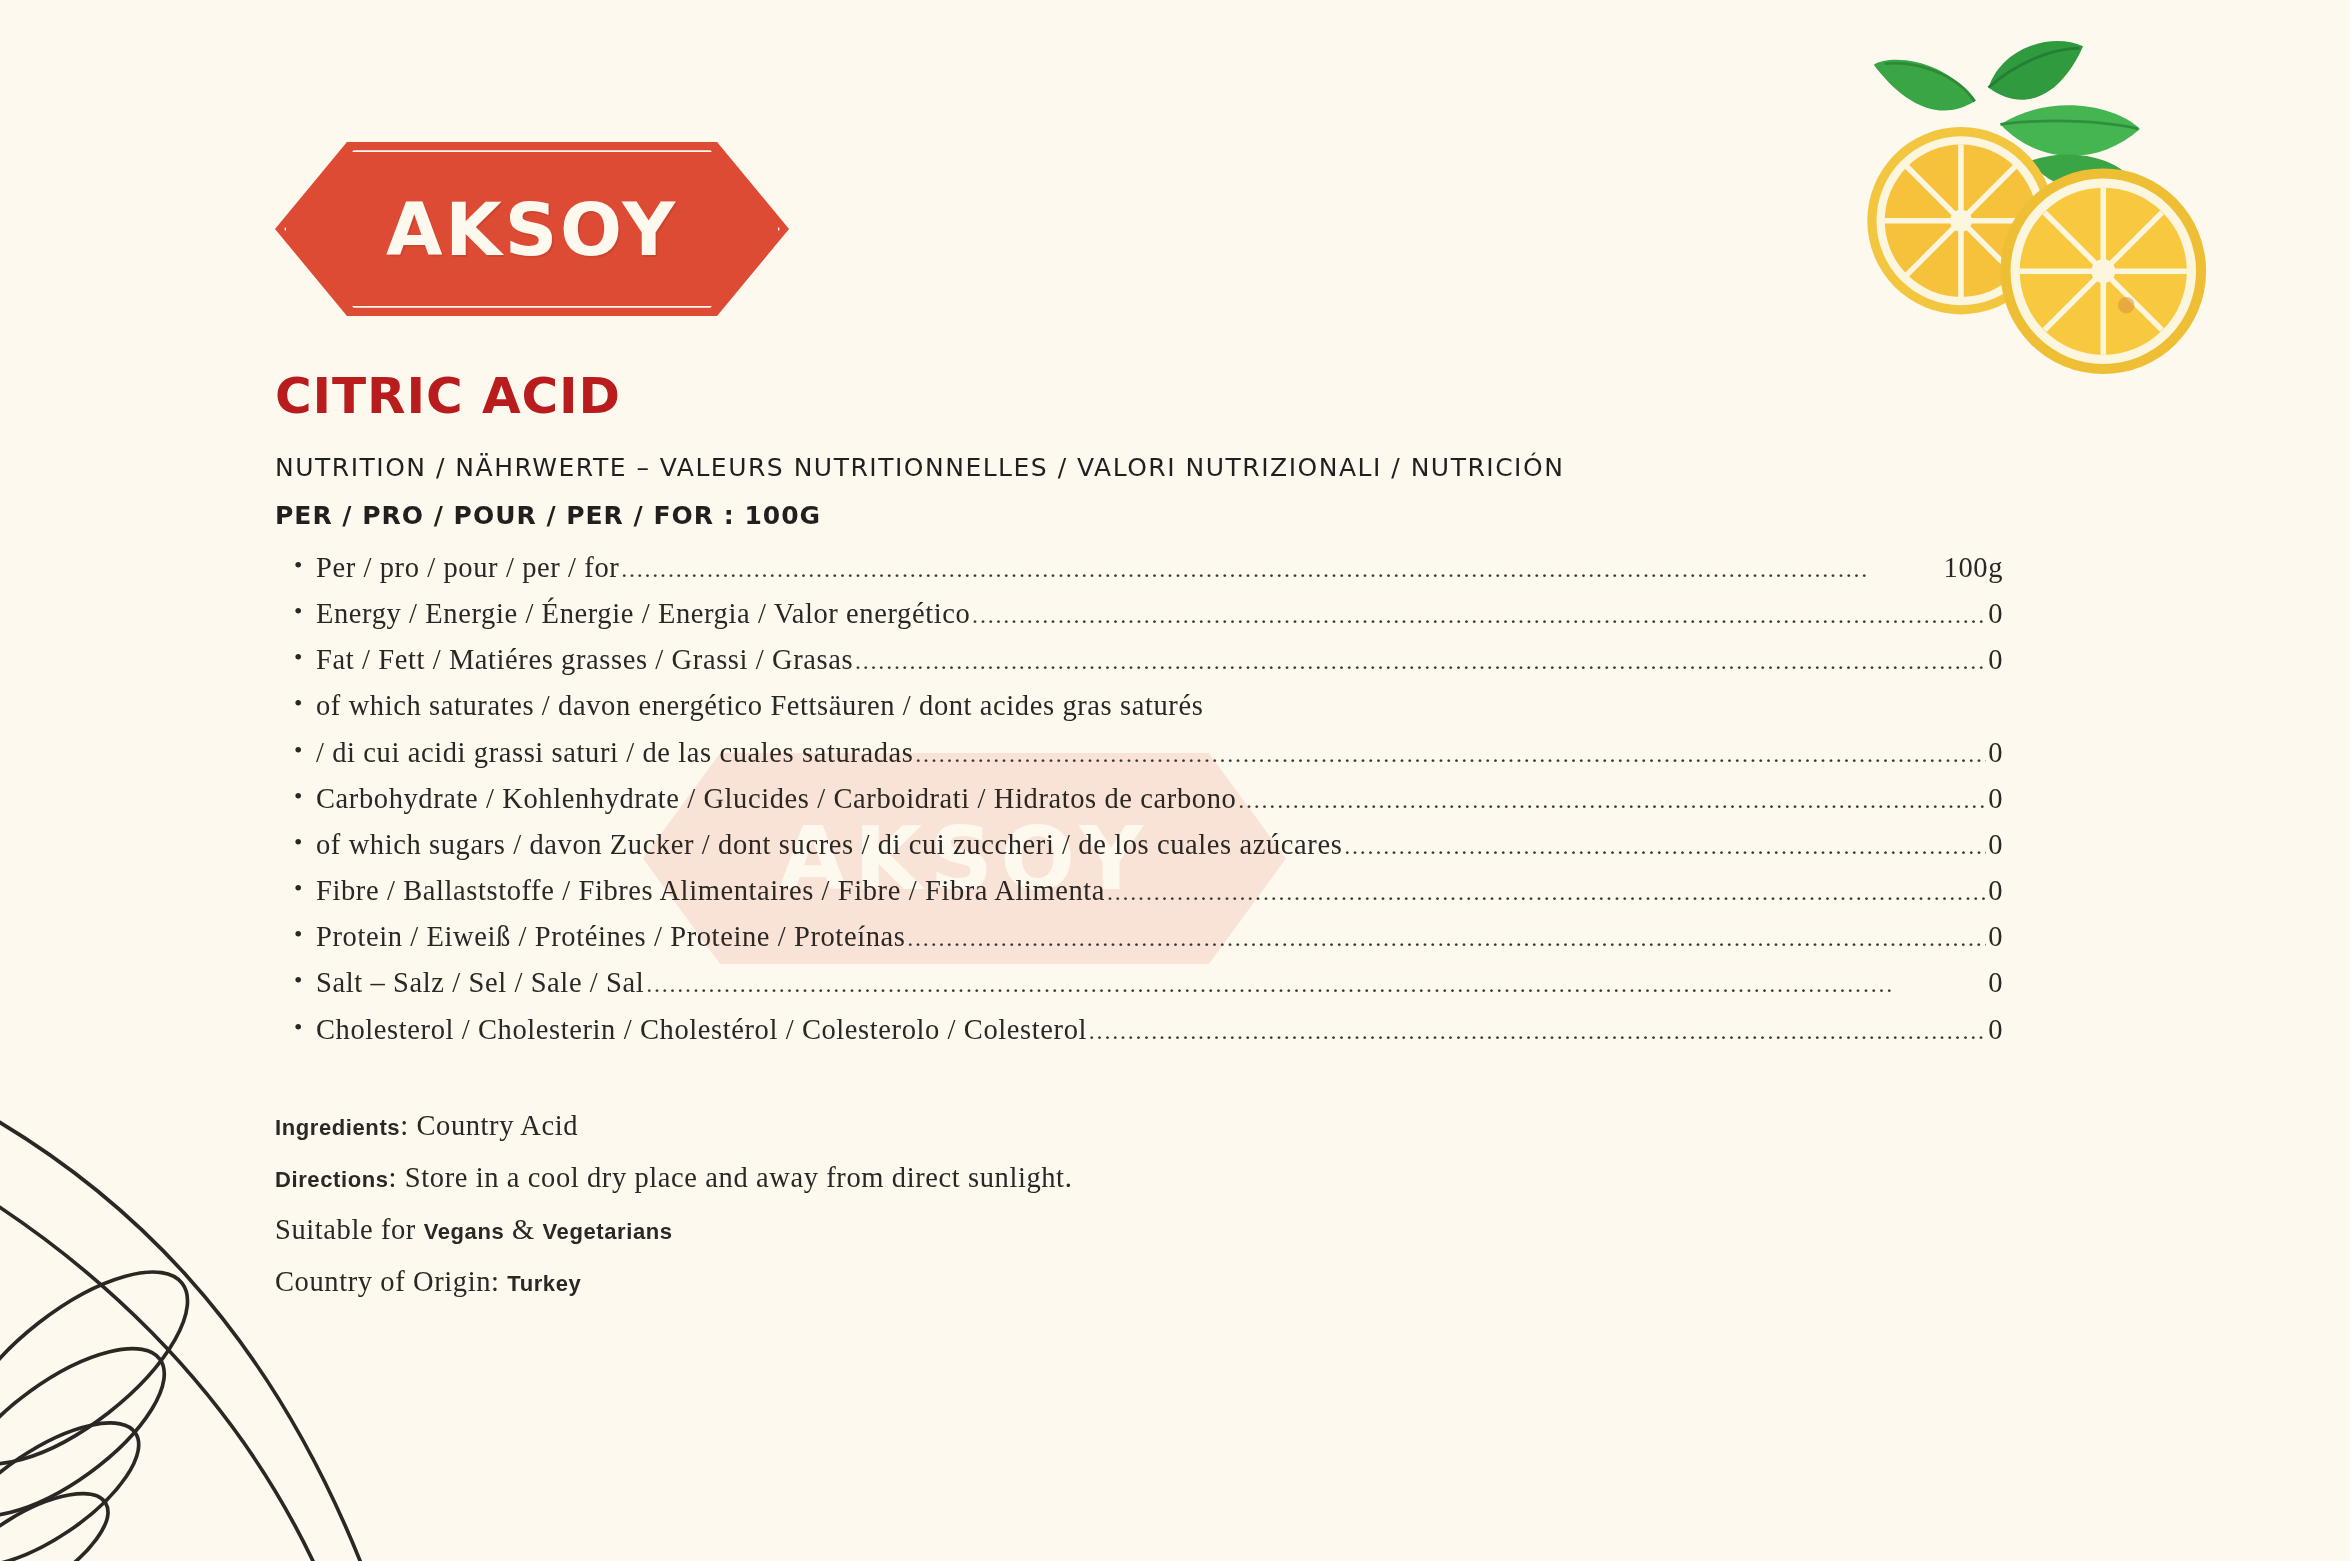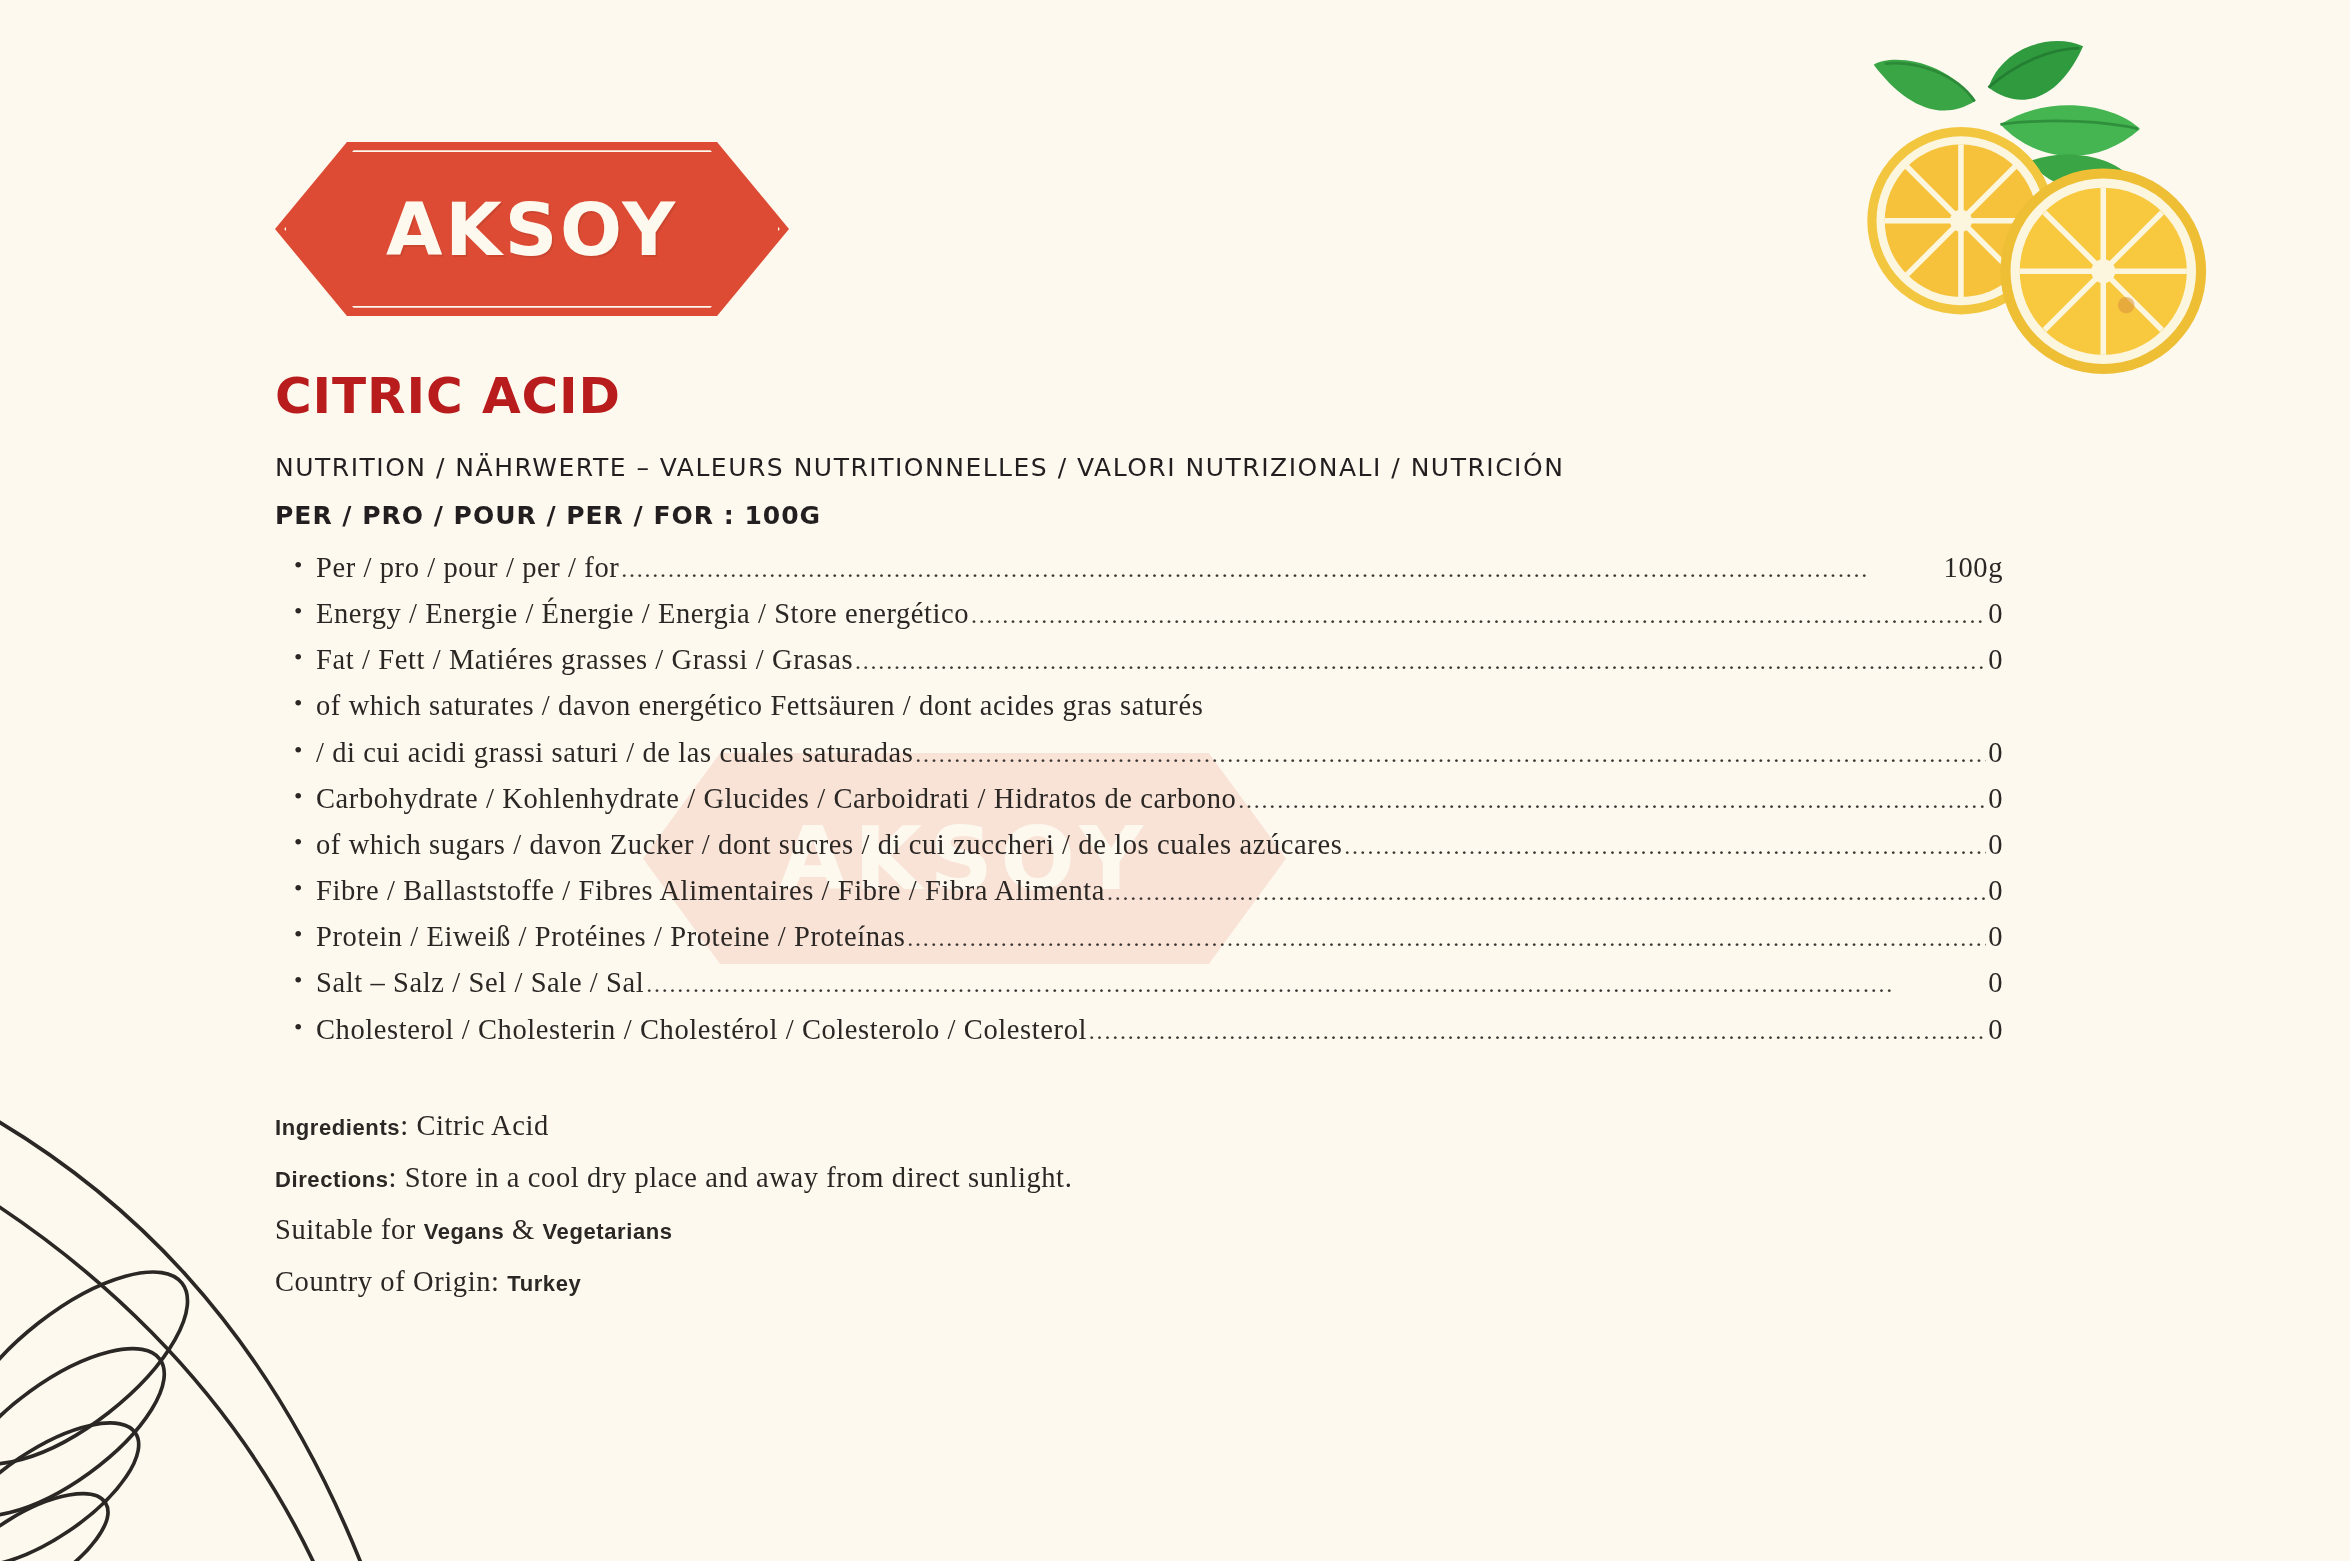--- a/index.html
+++ b/index.html
@@ -265,21 +265,21 @@
   <ul class="nutri-list" id="nutri-list">
       <li>
         <span class="row-inner">
           <span class="row-label">Per / pro / pour / per / for</span>
           <span class="row-dots"> ................................................................................................................................................................</span>
           <span class="row-value">100g</span>
         </span>
       </li>
       <li>
         <span class="row-inner">
-          <span class="row-label">Energy / Energie / Énergie / Energia / Store energético</span>
+          <span class="row-label">Energy / Energie / Énergie / Energia / Valor energético</span>
           <span class="row-dots"> ................................................................................................................................................................</span>
           <span class="row-value">0</span>
         </span>
       </li>
       <li>
         <span class="row-inner">
           <span class="row-label">Fat / Fett / Matiéres grasses / Grassi / Grasas</span>
           <span class="row-dots"> ................................................................................................................................................................</span>
           <span class="row-value">0</span>
         </span>
@@ -336,21 +336,21 @@
         <span class="row-inner">
           <span class="row-label">Cholesterol / Cholesterin / Cholestérol / Colesterolo / Colesterol</span>
           <span class="row-dots"> ................................................................................................................................................................</span>
           <span class="row-value">0</span>
         </span>
       </li>
     </ul>
 
   <div class="footer-block">
     <p>
-      <span class="b">Ingredients</span><span>: Citric Acid</span>
+      <span class="b">Ingredients</span><span>: Country Acid</span>
     </p>
     <p>
       <span class="b">Directions</span><span>: Store in a cool dry place and away from direct sunlight.</span>
     </p>
     <p>
       <span>Suitable for </span><span class="b">Vegans</span><span> &amp; </span><span class="b">Vegetarians</span>
     </p>
     <p>
       <span>Country of Origin: </span><span class="b">Turkey</span>
     </p>

